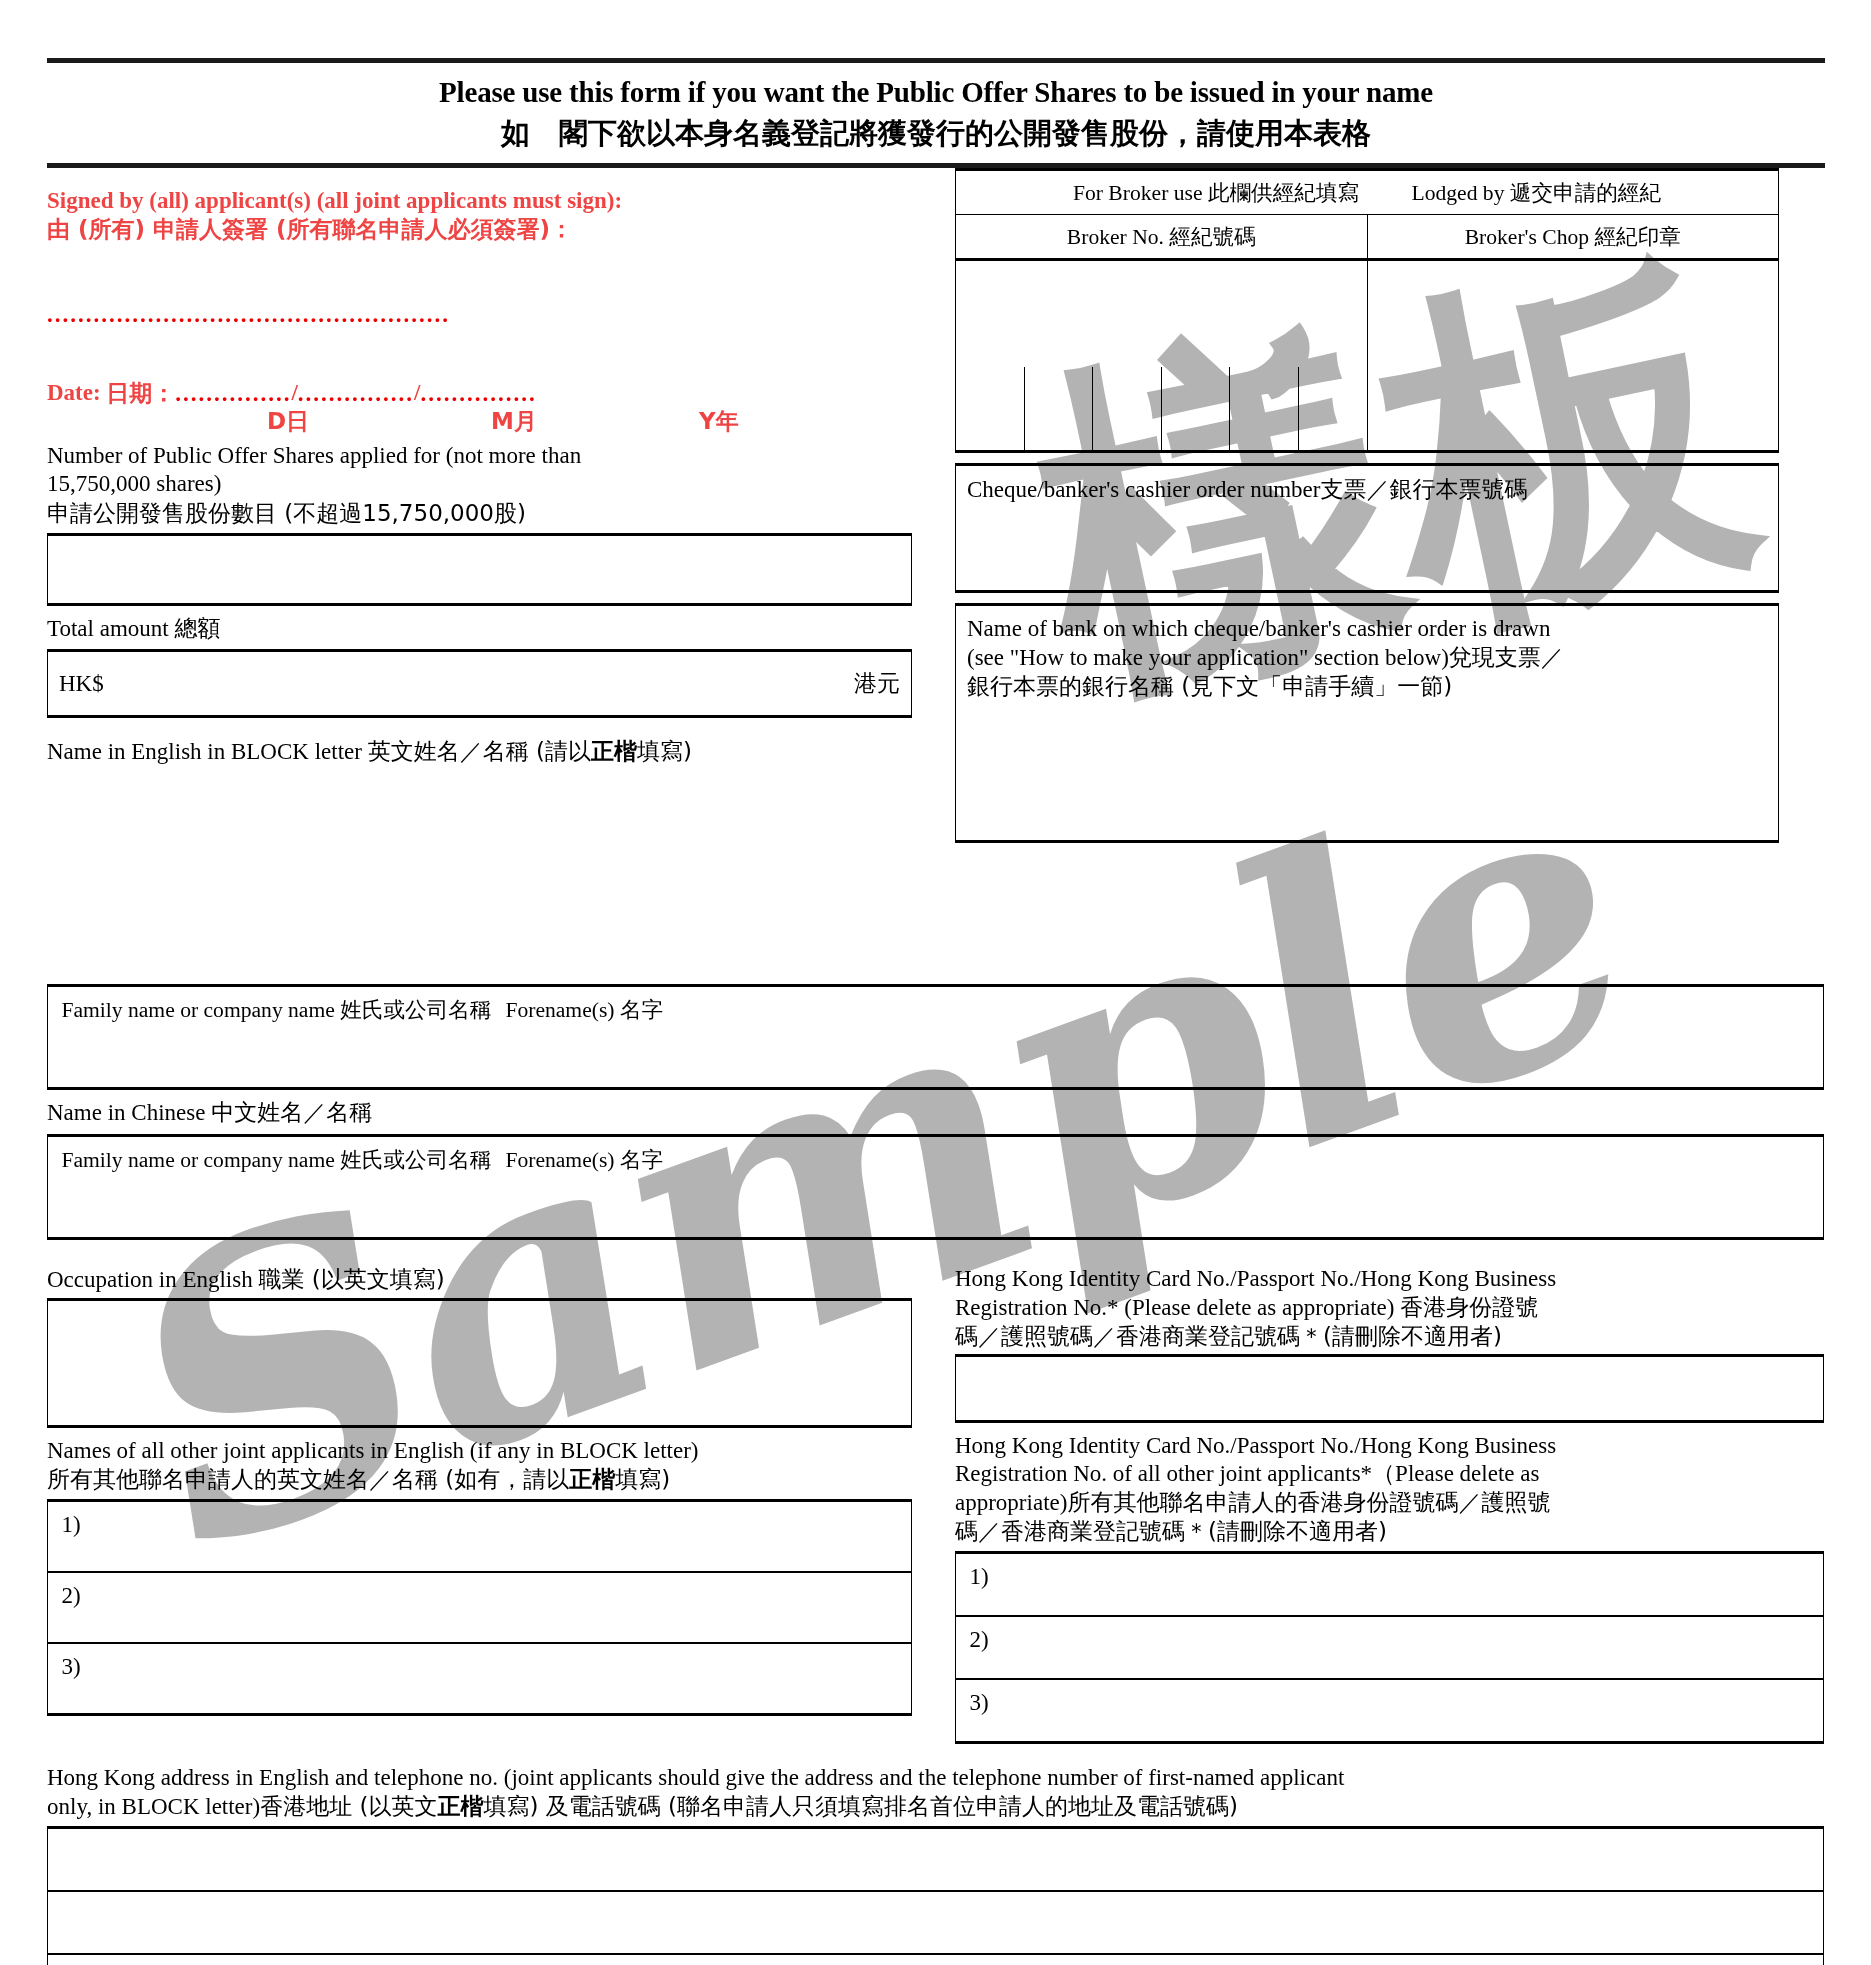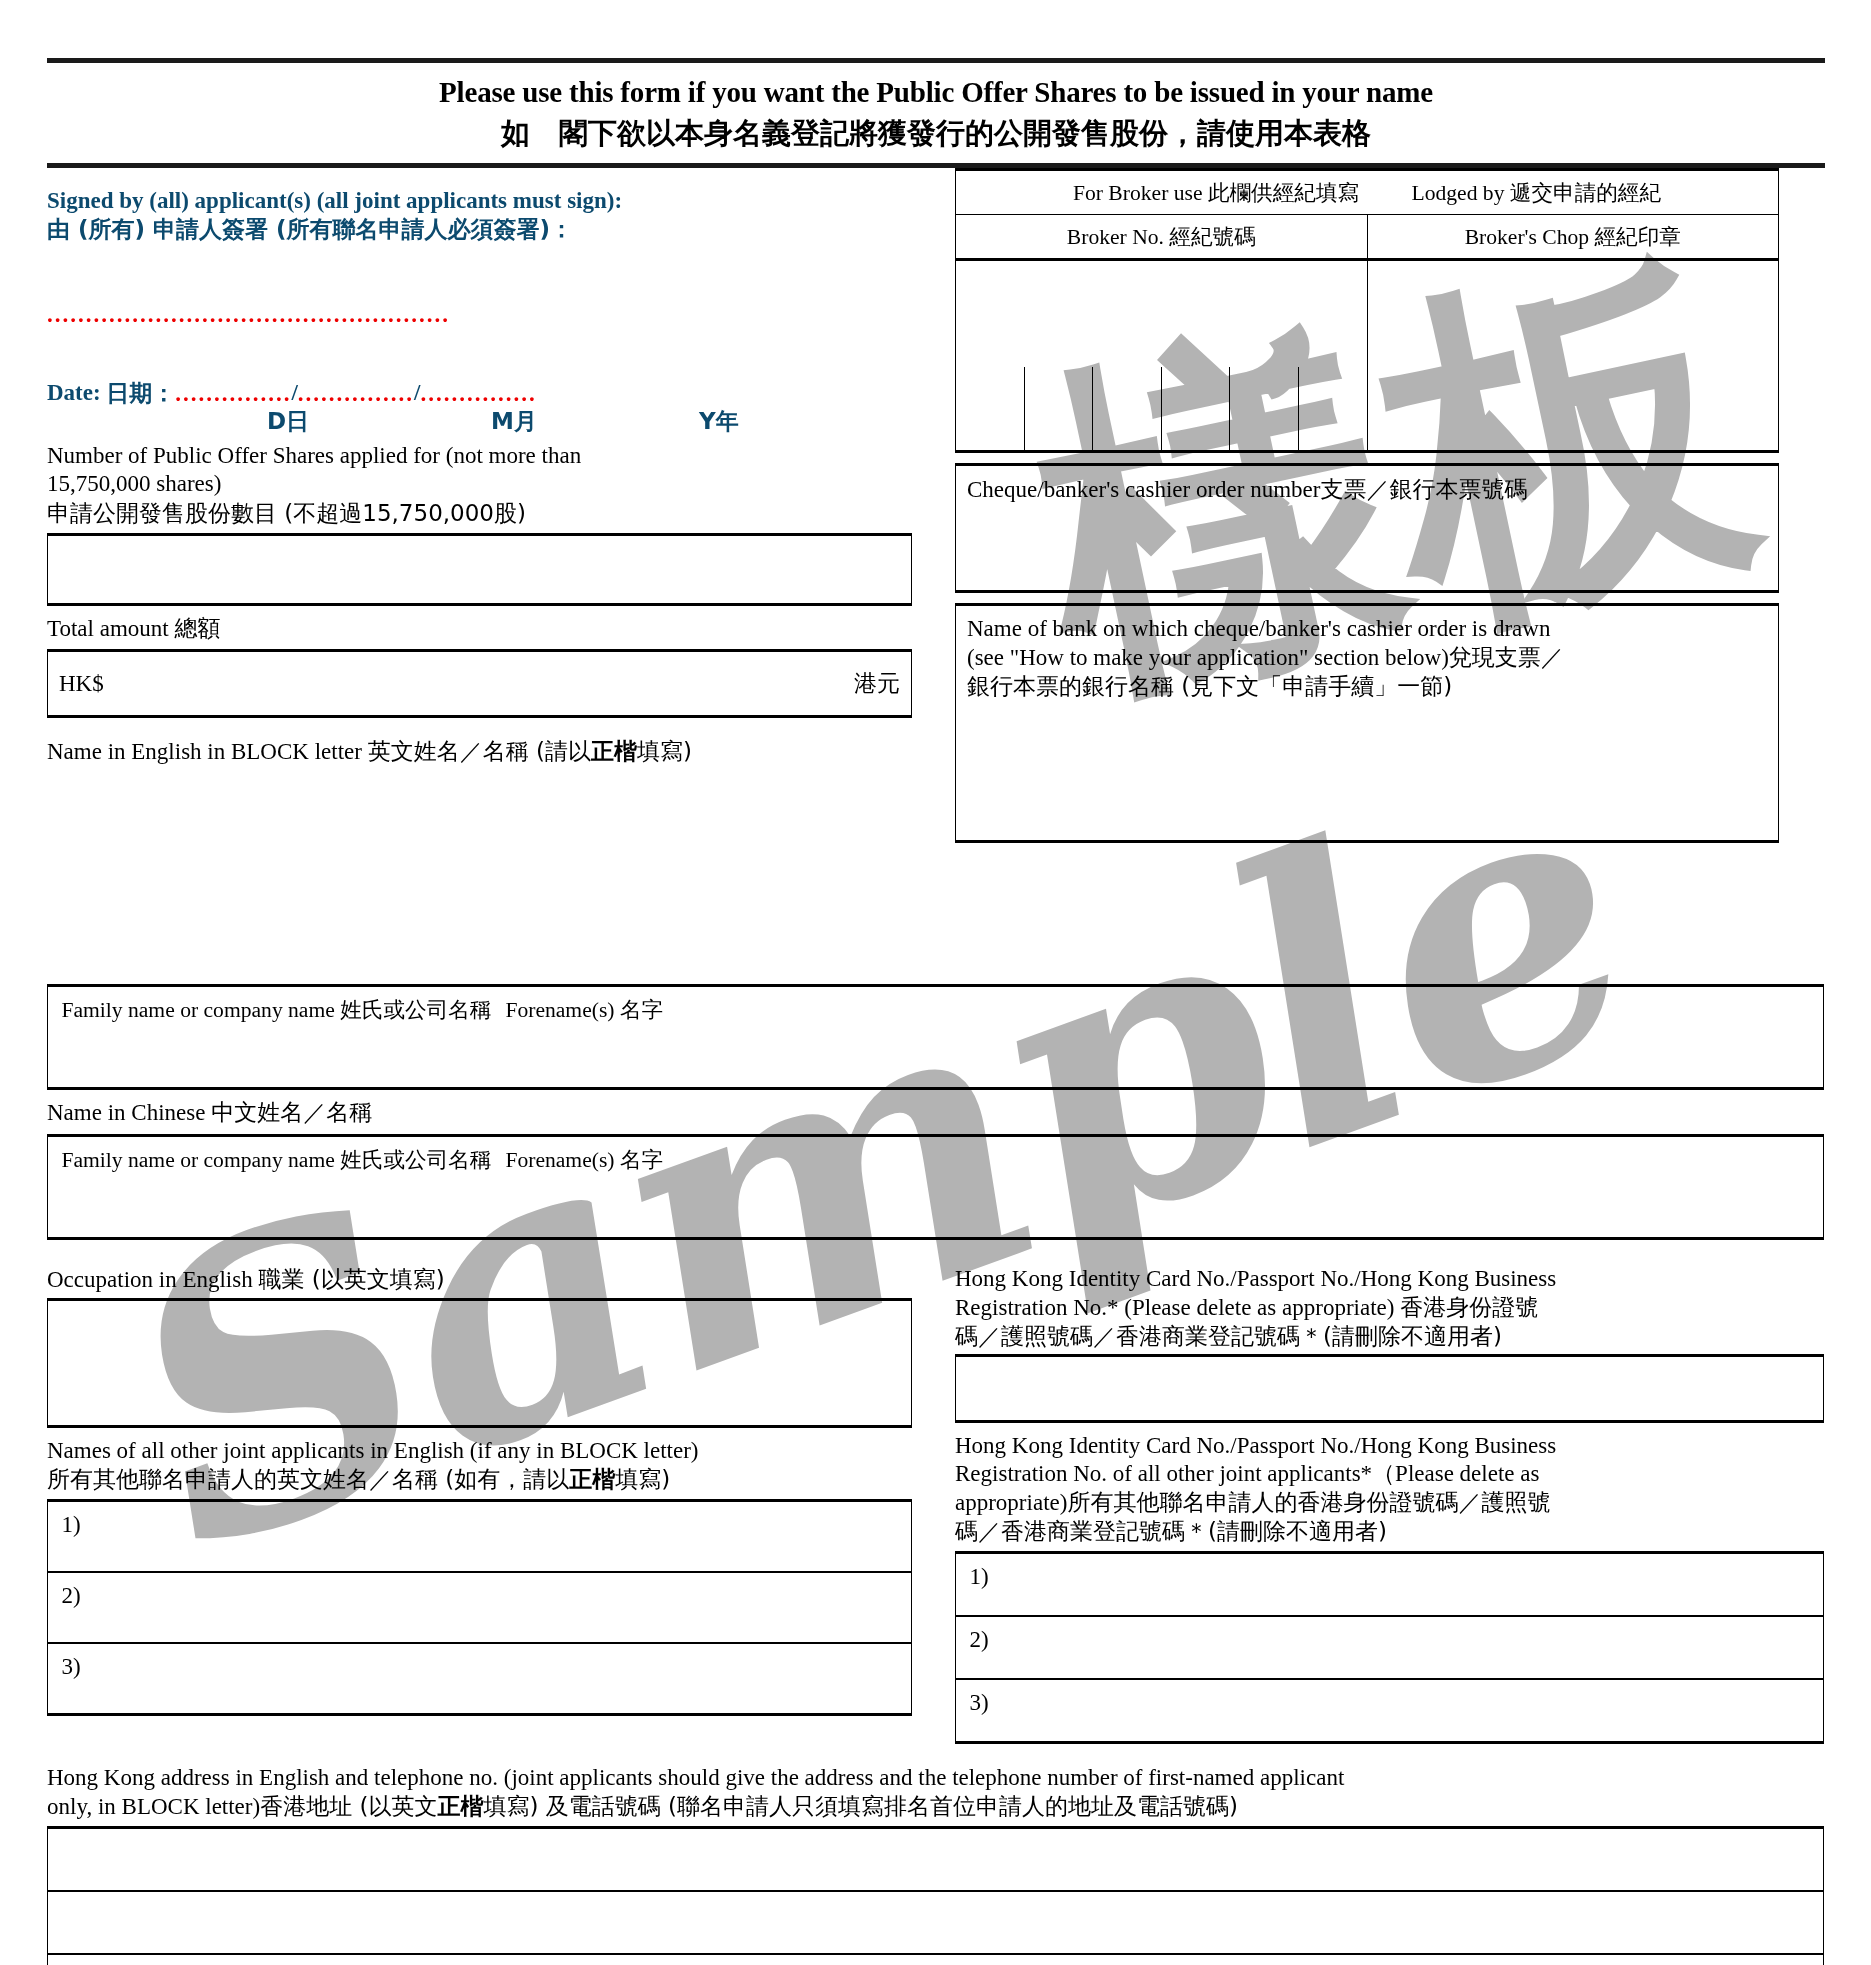--- a/index.html
+++ b/index.html
@@ -106,21 +106,21 @@
 
   
   .lbl {
     font-size: 23px;
     line-height: 1.22;
     color: #000;
   }
   .lbl-red {
     font-size: 23px;
     line-height: 1.22;
-    color: #0c4a6e;
+    color: #ef4444;
     font-weight: bold;
   }
   .cn { font-family: "DejaVu Sans", "Liberation Serif", sans-serif; }
   .b { font-weight: bold; }
 
   
   .box {
     border: 1.6px solid #000;
     border-top-width: 3.9px;
     border-bottom-width: 3.9px;

